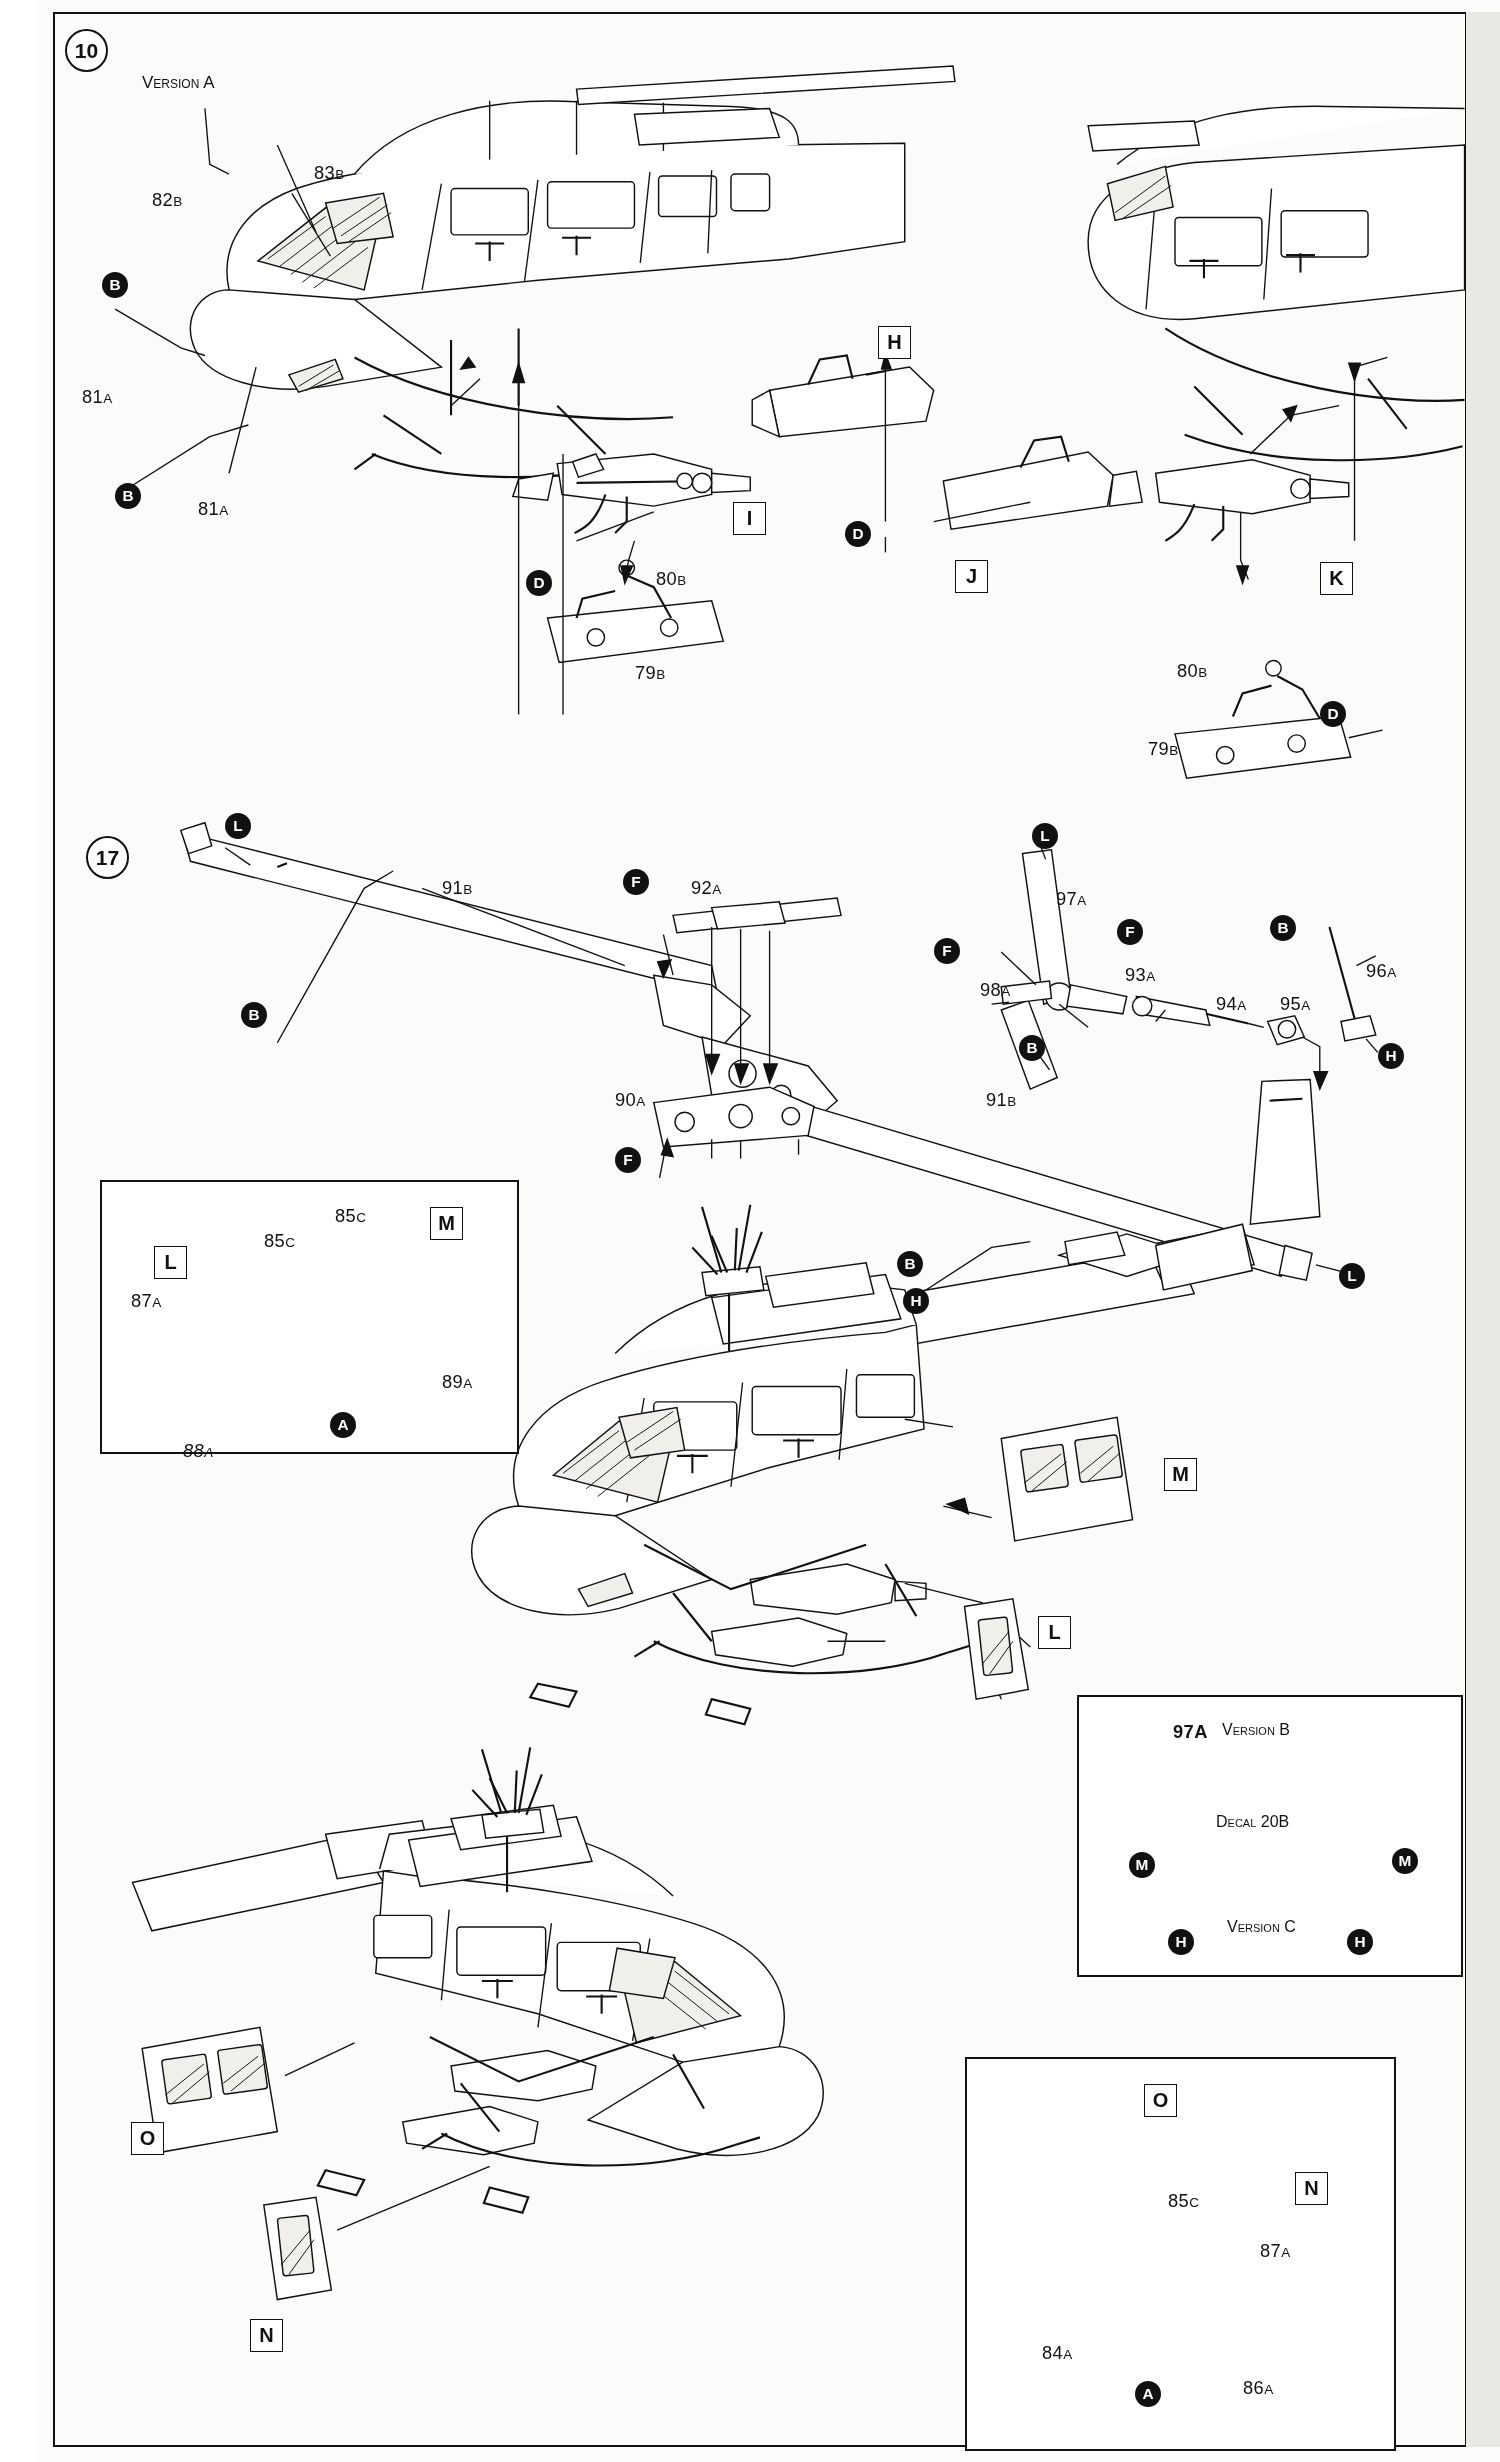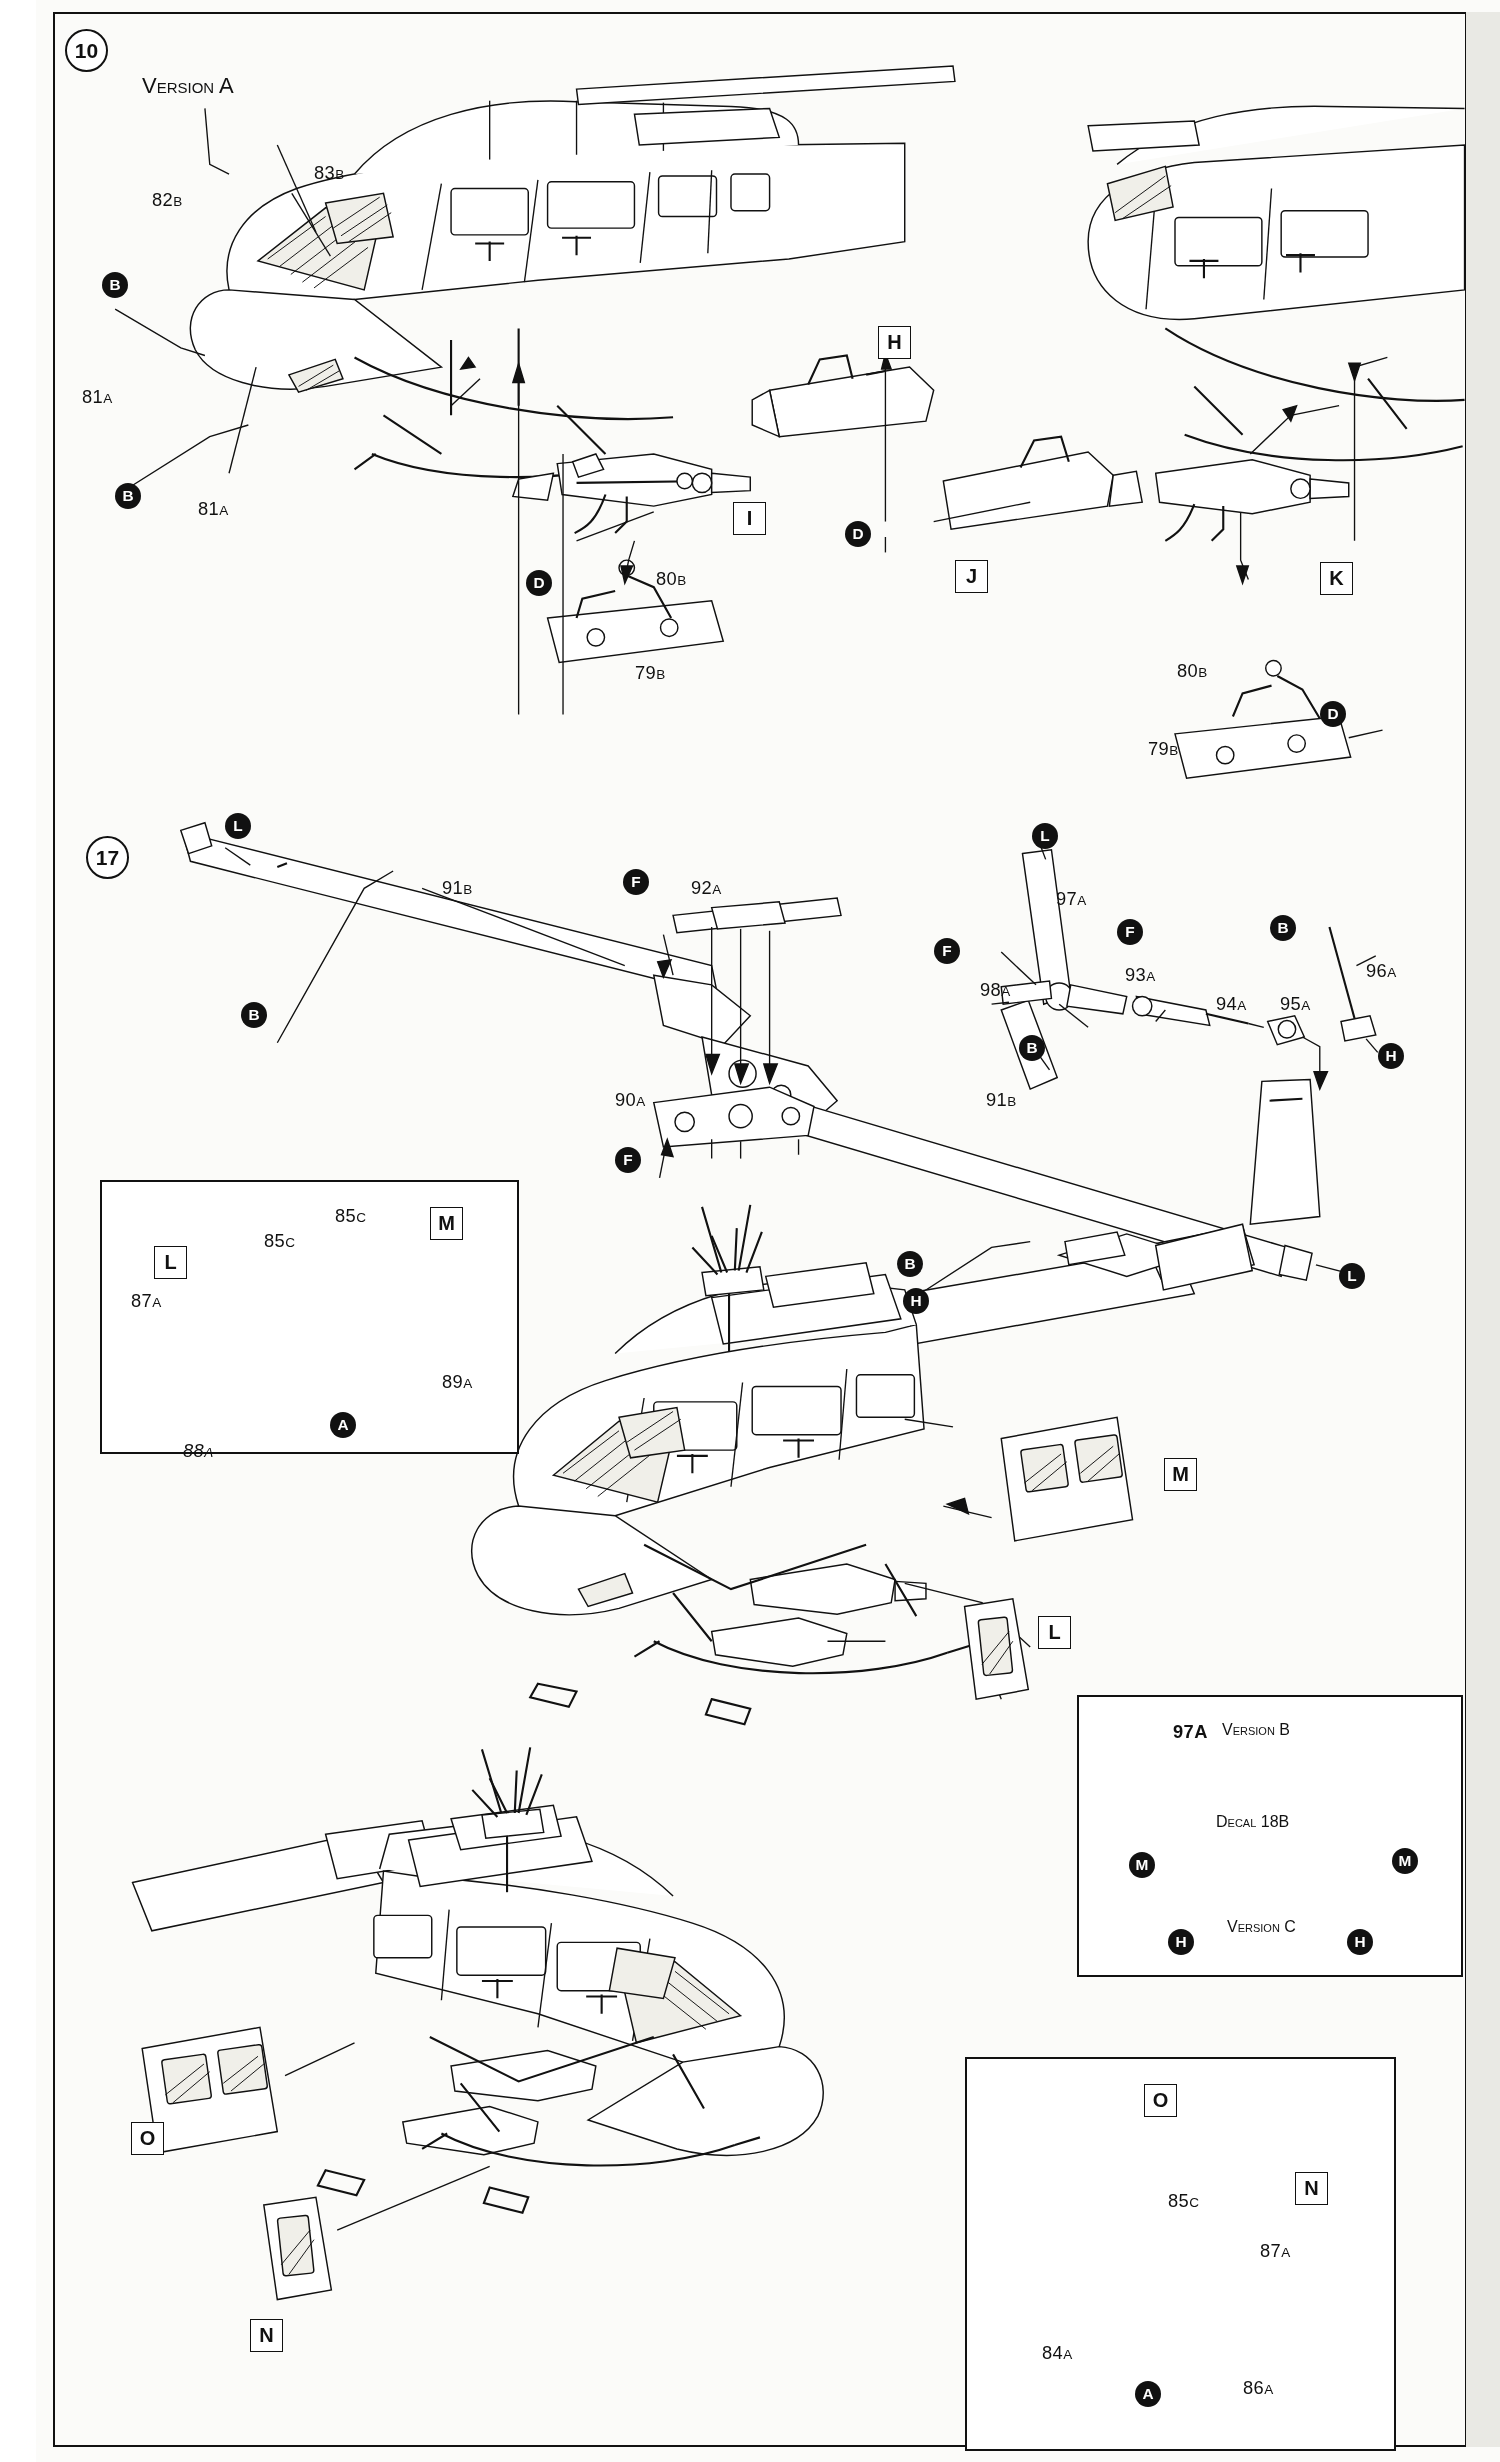--- a/index.html
+++ b/index.html
@@ -26,21 +26,21 @@
   .hatch{fill:none;stroke:#111;stroke-width:1;}
 </style>
 </head>
 <body>
 
 <div id="page">
   <div class="border"></div>
   <div class="spine"></div>
 
   <div class="circ big" style="left:29px;top:29px;">10</div>
-  <div class="sc" style="left:106px;top:73px;font-size:22px;">Version A</div>
+  <div class="sc" style="left:106px;top:73px;font-size:17px;">Version A</div>
 
   <svg width="1500" height="2462" viewBox="0 0 1554 2550">
 
     <g class="ha">
 
       <path class="fillw" d="M200 300 C190 255 215 215 270 195 C330 175 420 165 520 160 L760 150 L900 148 L900 250 L780 268 L520 290 L330 310 C280 316 215 330 200 300 Z"></path>
 
       <path class="fillw" d="M200 300 C170 300 150 330 165 362 C180 392 235 410 300 400 L420 380 L330 310 Z"></path>
 
       <path class="fillw" d="M330 180 C380 120 470 100 560 105 L720 110 C780 112 790 130 790 150"></path>
@@ -538,21 +538,21 @@
   <div class="circ" style="left:294px;top:1412px;">A</div>
 
   <div class="box" style="left:1128px;top:1458px;">M</div>
   <div class="box" style="left:1002px;top:1616px;">L</div>
   <div class="box" style="left:95px;top:2122px;">O</div>
   <div class="box" style="left:214px;top:2319px;">N</div>
 
   <div class="panel" style="left:1041px;top:1695px;width:382px;height:278px;"></div>
   <div class="lbl" style="left:1137px;top:1721px;font-weight:bold;"><span>97A</span></div>
   <div class="sc" style="left:1186px;top:1721px;">Version B</div>
-  <div class="sc" style="left:1180px;top:1813px;">Decal 18B</div>
+  <div class="sc" style="left:1180px;top:1813px;">Decal 20B</div>
   <div class="sc" style="left:1191px;top:1918px;">Version C</div>
   <div class="circ" style="left:1093px;top:1852px;">M</div>
   <div class="circ" style="left:1356px;top:1848px;">M</div>
   <div class="circ" style="left:1132px;top:1929px;">H</div>
   <div class="circ" style="left:1311px;top:1929px;">H</div>
 
   <div class="panel" style="left:929px;top:2057px;width:427px;height:390px;"></div>
   <div class="box" style="left:1108px;top:2084px;">O</div>
   <div class="box" style="left:1259px;top:2172px;">N</div>
   <div class="lbl" style="left:1132px;top:2190px;"><span>85<span class="sub">C</span></span></div>

